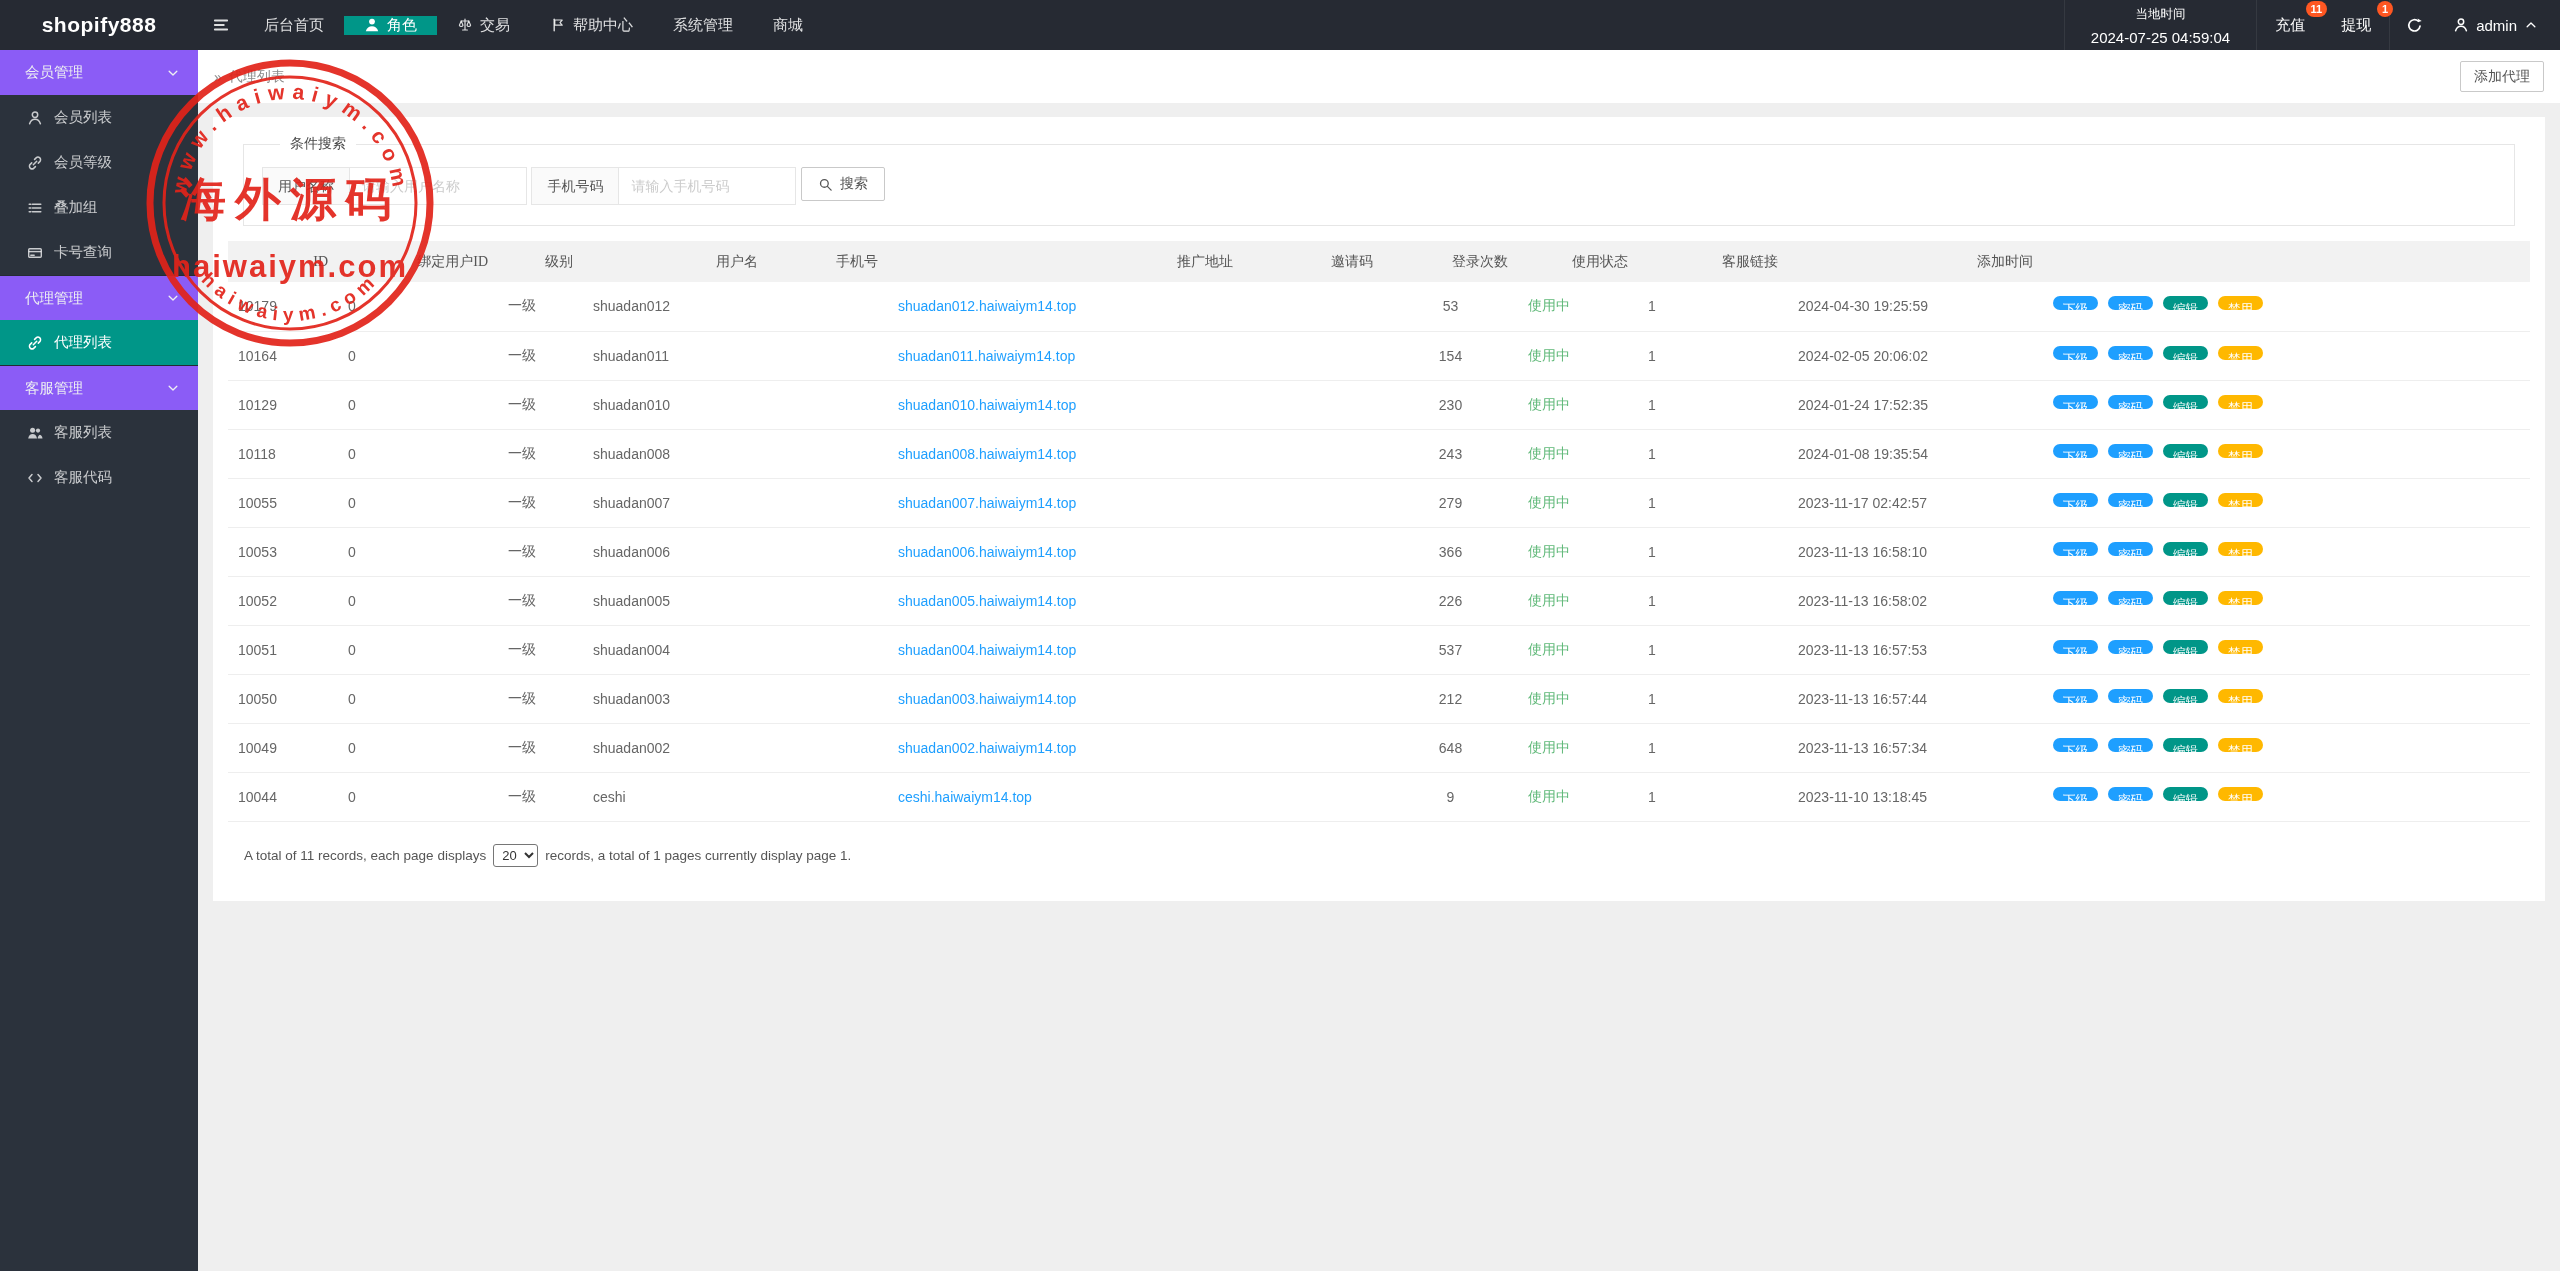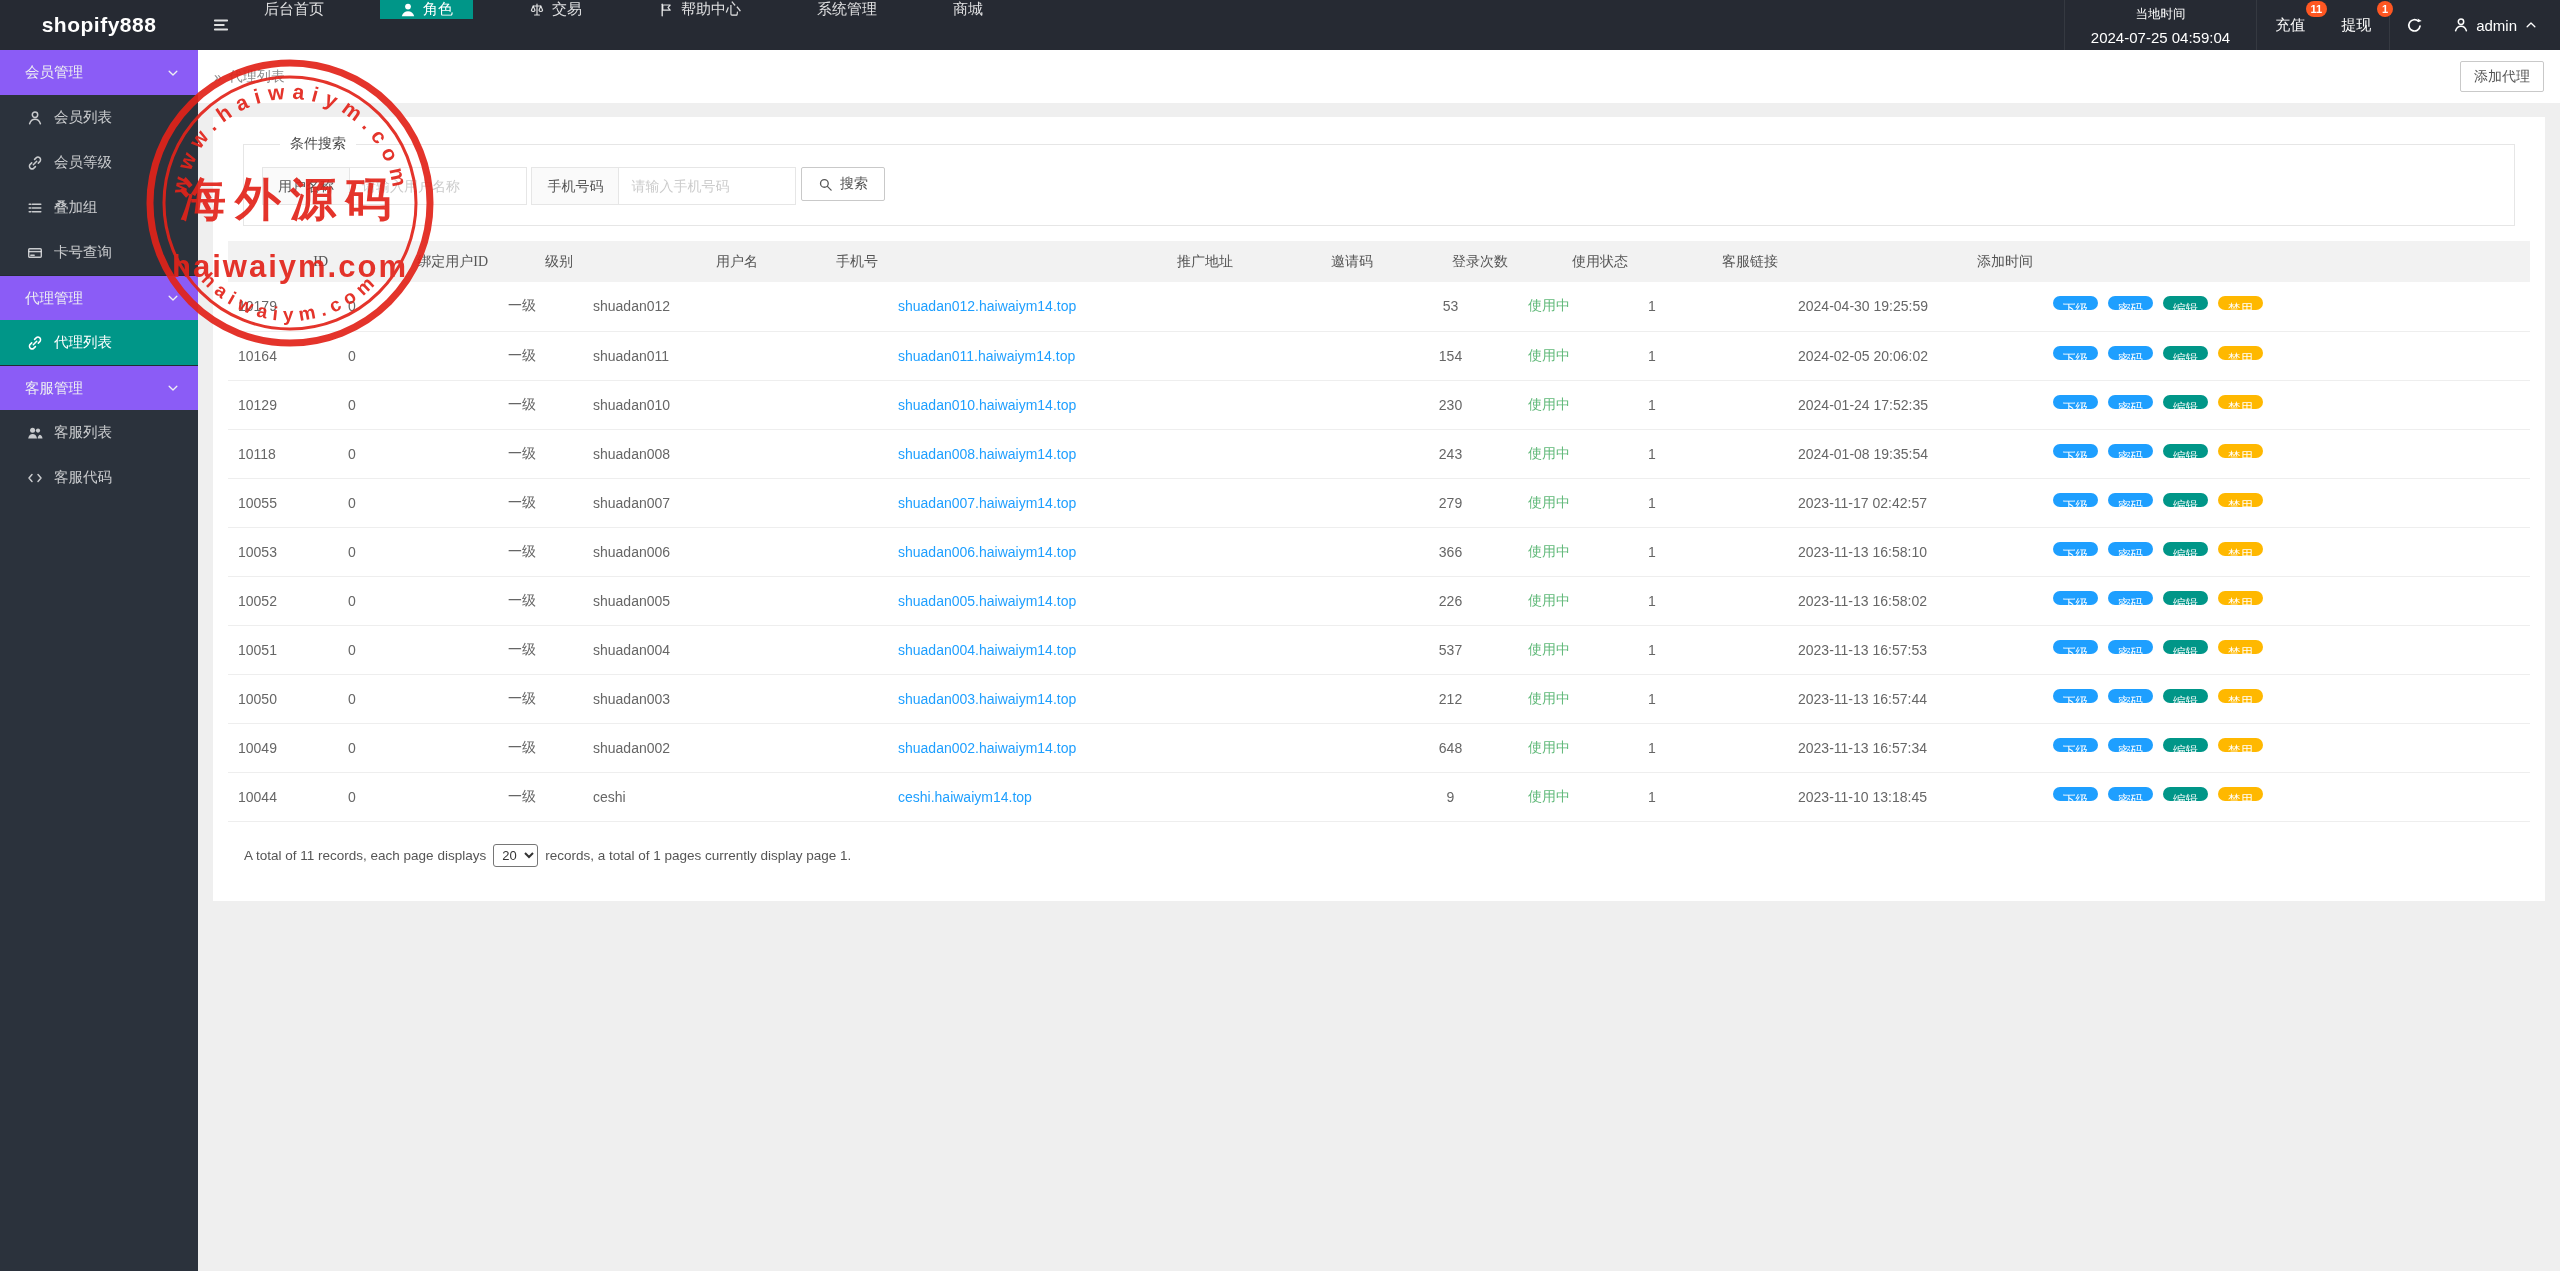--- a/index.html
+++ b/index.html
@@ -11,21 +11,21 @@
     overflow: hidden;
     --accent:#009688; --blue:#1E9FFF; --green:#5FB878; --orange:#FFB800;
     --badge:#FF5722; --stamp:#E2231A; --link:#1E9FFF;
   }
   .icon svg { display:block; }
 
   
   .navbar { position:absolute; top:0; left:0; right:0; height:50px; background:#262a33; display:flex; align-items:stretch; color:#fff; z-index:20; }
   .logo { width:198px; line-height:50px; text-align:center; font-size:21px; font-weight:bold; color:#fff; letter-spacing:.5px; }
   .hamburger { width:46px; display:flex; align-items:center; justify-content:center; color:rgba(255,255,255,.85); cursor:pointer; }
-  .nav-menu { display:flex; align-items:flex-start;gap:36px; }
+  .nav-menu { display:flex; align-items:center; }
   .nav-item { padding:0 20px; font-size:15px; color:rgba(255,255,255,.85); display:flex; align-items:center; gap:7px; cursor:pointer; }
   .nav-item.active { background:var(--accent); color:#fff; }
   .nav-right { margin-left:auto; display:flex; align-items:stretch; }
   .time-block { text-align:center; padding:4px 26px 0; font-size:12.5px; line-height:1.7; color:#fff; border-left:1px solid rgba(255,255,255,.07); border-right:1px solid rgba(255,255,255,.07); }
   .time-value { font-size:15px; }
   .nav-money { position:relative; padding:0 18px; display:flex; align-items:center; font-size:15px; cursor:pointer; }
   .badge { position:absolute; top:1px; right:-4px; background:var(--badge); color:#fff; font-size:11px; height:16px; line-height:16px; border-radius:8px; padding:0 5px; font-weight:bold; }
   .refresh { display:flex; align-items:center; padding:0 16px; cursor:pointer; color:#fff; border-left:1px solid rgba(255,255,255,.07); }
   .admin-area { display:flex; align-items:center; gap:7px; padding:0 22px 0 14px; font-size:15px; cursor:pointer; }
 

